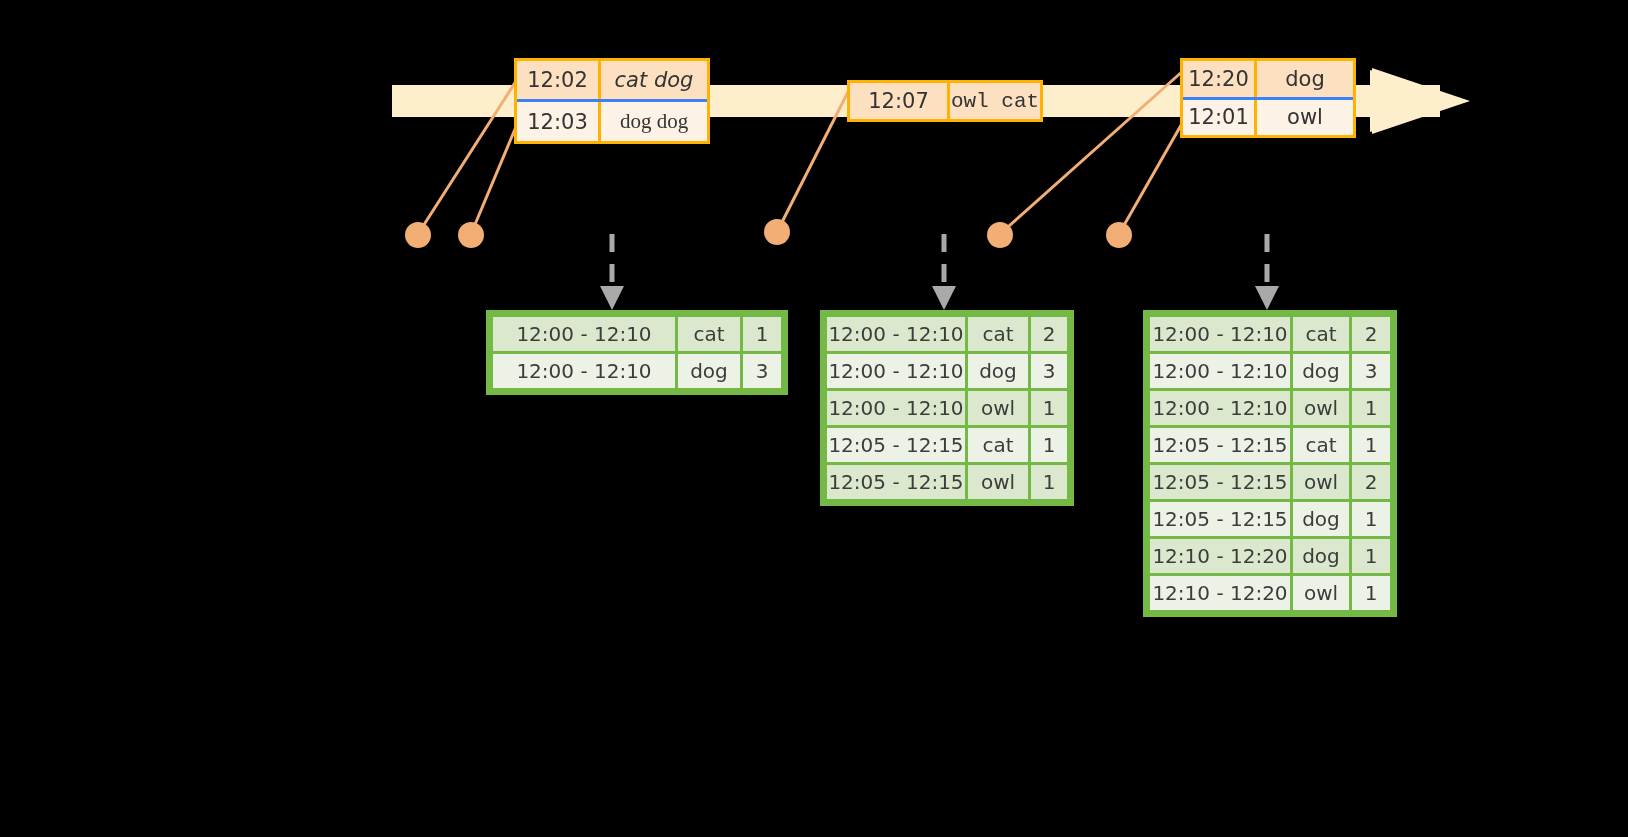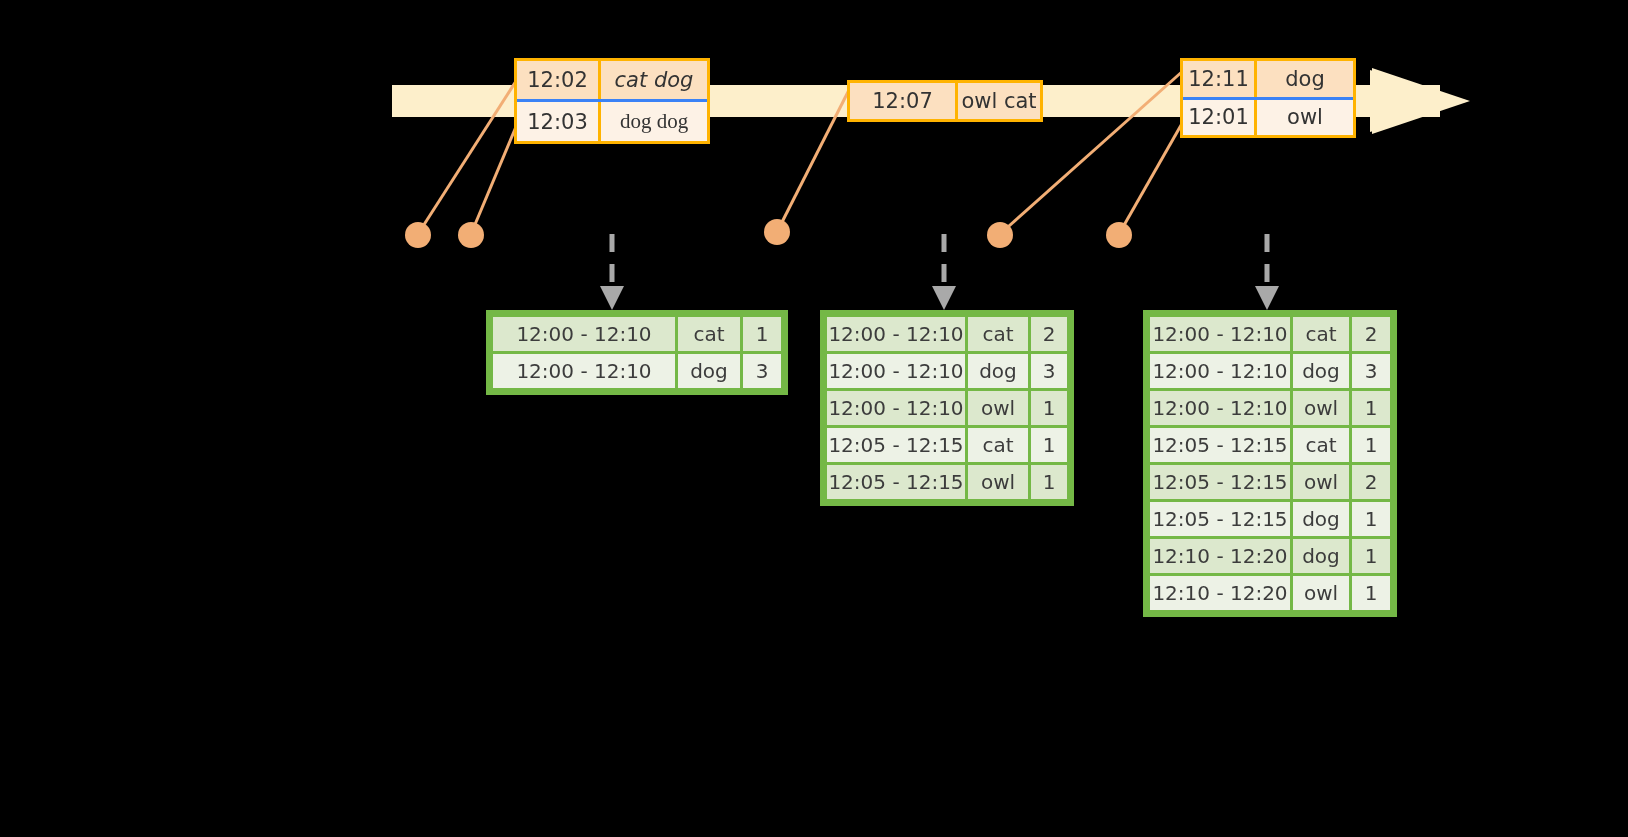--- a/index.html
+++ b/index.html
@@ -84,28 +84,28 @@
       <div class="cell" style="flex:1;font-style:italic;">cat dog</div>
     </div>
     <div class="row b">
       <div class="cell t" style="width:84px;">12:03</div>
       <div class="cell" style="flex:1;font-family:Liberation Serif, serif;">dog dog</div>
     </div>
   </div>
 
   <div class="evt" style="left:835px;top:80px;width:196px;height:42px;">
     <div class="row a">
-      <div class="cell t" style="width:108px;">12:07</div>
-      <div class="cell" style="flex:1;">owl cat</div>
+      <div class="cell t" style="width:100px;">12:07</div>
+      <div class="cell" style="flex:1;font-family:Liberation Mono, monospace;">owl cat</div>
     </div>
   </div>
 
   <div class="evt" style="left:1168px;top:58px;width:176px;height:80px;">
     <div class="row a">
-      <div class="cell t" style="width:74px;">12:11</div>
+      <div class="cell t" style="width:74px;">12:20</div>
       <div class="cell" style="flex:1;">dog</div>
     </div>
     <div class="row b">
       <div class="cell t" style="width:74px;">12:01</div>
       <div class="cell" style="flex:1;">owl</div>
     </div>
   </div>
 
   <div class="gtable w1" style="left:474px;top:310px;">
     <div class="grow even">

